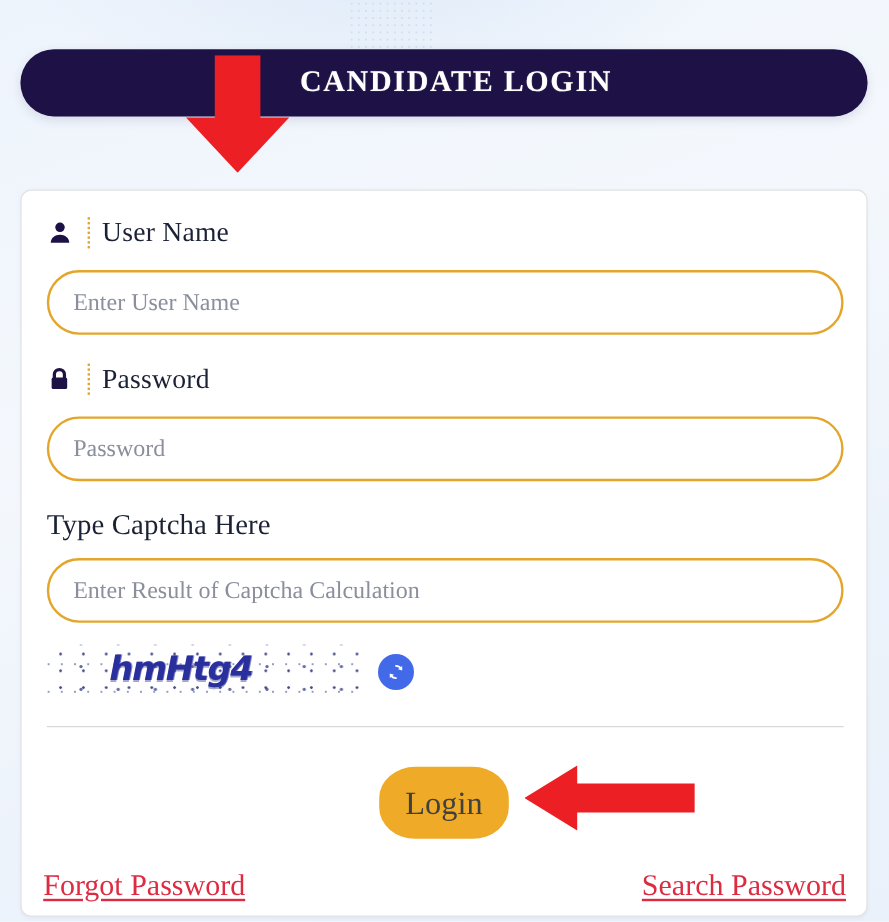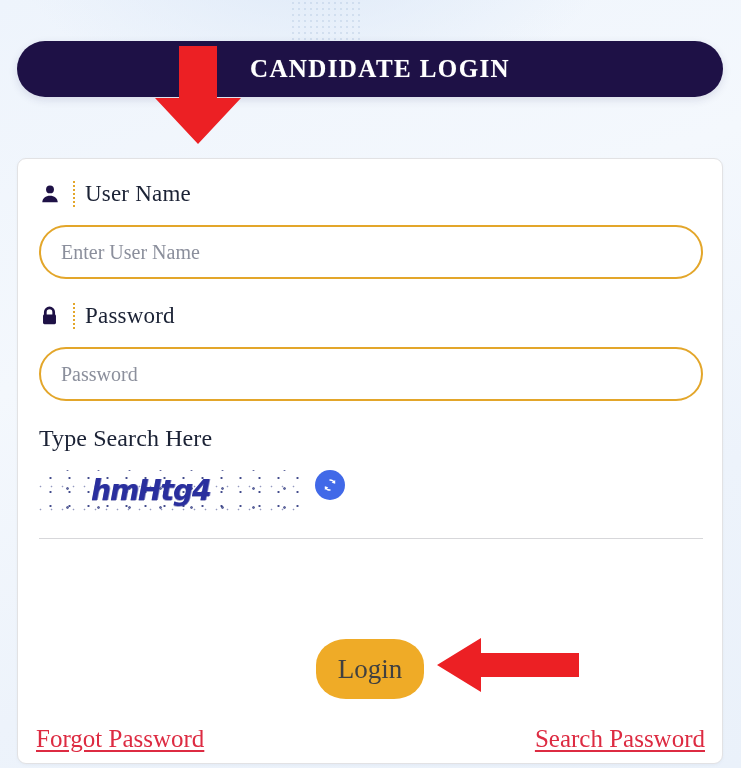--- a/index.html
+++ b/index.html
@@ -126,20 +126,21 @@
   .pill-input::placeholder {
     color: #8b8f9c;
     font-family: "Liberation Serif", serif;
     font-size: 20px;
     opacity: 1;
   }
 
   
   #captcha-row {
     display: flex;
+    align-items: center;
     gap: 14px;
   }
   #captcha-image {
     position: relative;
     width: 262px;
     height: 46px;
     background: #ffffff;
     overflow: hidden;
   }
   #captcha-noise {
@@ -274,23 +275,26 @@
       </span>
       <span class="dotted-sep"></span>
       <span class="field-label-text">Password</span>
     </div>
 
     <div style="margin-top:14px;">
       <input class="pill-input" type="password" placeholder="Password" style="">
     </div>
 
     <div style="margin-top:24px;">
-      <span class="plain-label">Type Search Here</span>
-    </div>
-
+      <span class="plain-label">Type Captcha Here</span>
+    </div>
+
+    <div style="margin-top:13px;">
+      <input class="pill-input" type="text" placeholder="Enter Result of Captcha Calculation" style="">
+    </div>
 
     <div id="captcha-row" style="margin-top:18px;">
       <div id="captcha-image">
         <div id="captcha-noise"></div>
         <span id="captcha-text">hmHtg4</span>
       </div>
       <button id="refresh-captcha-button">
         <svg width="18" height="18" viewBox="0 0 24 24">
           <path d="M12 5.2a6.8 6.8 0 0 1 5.9 3.4" stroke="#fff" stroke-width="2" fill="none" stroke-linecap="round"></path>
           <path d="M12 18.8a6.8 6.8 0 0 1-5.9-3.4" stroke="#fff" stroke-width="2" fill="none" stroke-linecap="round"></path>

